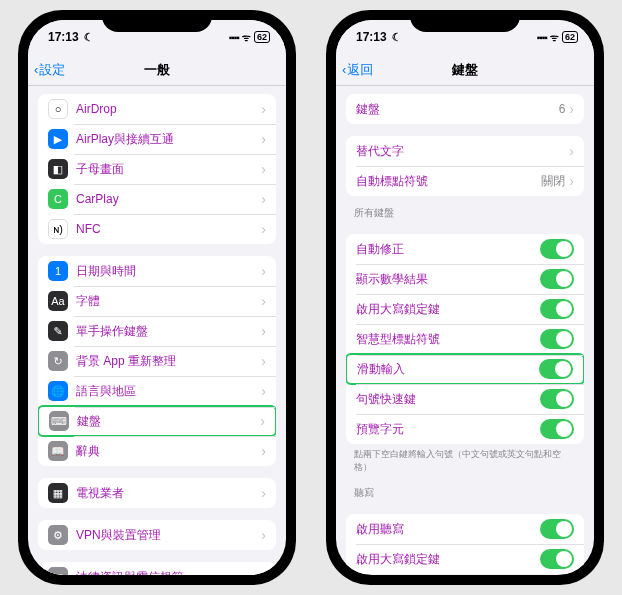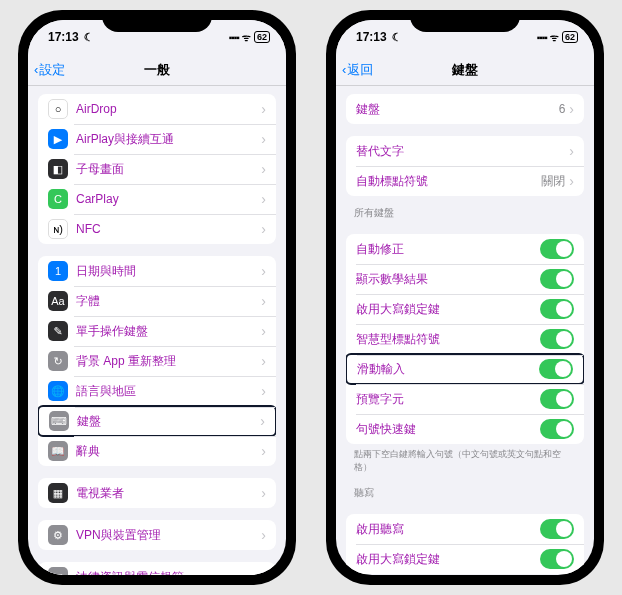--- a/index.html
+++ b/index.html
@@ -63,21 +63,21 @@
   .hdr { font-size: 10px; color: #8a8a8e; padding: 10px 18px 2px; }
   .ftr { font-size: 9px; color: #8a8a8e; padding: 4px 18px 2px; }
   .toggle {
     width: 34px; height: 20px; border-radius: 10px; background: #34c759;
     position: relative; flex-shrink: 0;
   }
   .toggle::after {
     content: ""; position: absolute; right: 2px; top: 2px;
     width: 16px; height: 16px; border-radius: 50%; background: #fff;
   }
-  .hl-red { border: 2px solid #0f172a; border-radius: 6px; }
+  .hl-red { border: 2px solid #22c55e; border-radius: 6px; }
   .row.hl-red { margin: -1px; }
   .moon::after { content: "☾"; margin-left: 2px; font-size: 11px; }
   .sig { letter-spacing: -1px; }
   
   .bg-blue { background:#007aff; } .bg-dark{background:#2c2c2e;}
   .bg-green{background:#34c759;} .bg-gray{background:#8e8e93;}
   .bg-white{background:#fff;color:#000;border:0.5px solid #ddd;}
 </style>
 </head>
 <body>
@@ -249,25 +249,25 @@
   </div>
           <div class="row noicon ">
     <div class="rlabel">智慧型標點符號</div>
     <div class="toggle"></div>
   </div>
           <div class="row noicon hl-red">
     <div class="rlabel">滑動輸入</div>
     <div class="toggle"></div>
   </div>
           <div class="row noicon ">
+    <div class="rlabel">句號快速鍵</div>
+    <div class="toggle"></div>
+  </div>
+          <div class="row noicon ">
     <div class="rlabel">預覽字元</div>
-    <div class="toggle"></div>
-  </div>
-          <div class="row noicon ">
-    <div class="rlabel">句號快速鍵</div>
     <div class="toggle"></div>
   </div>
         </div>
         <div class="ftr">點兩下空白鍵將輸入句號（中文句號或英文句點和空格）</div>
         <div class="hdr">聽寫</div>
         <div class="group">
           <div class="row noicon ">
     <div class="rlabel">啟用聽寫</div>
     <div class="toggle"></div>
   </div>

